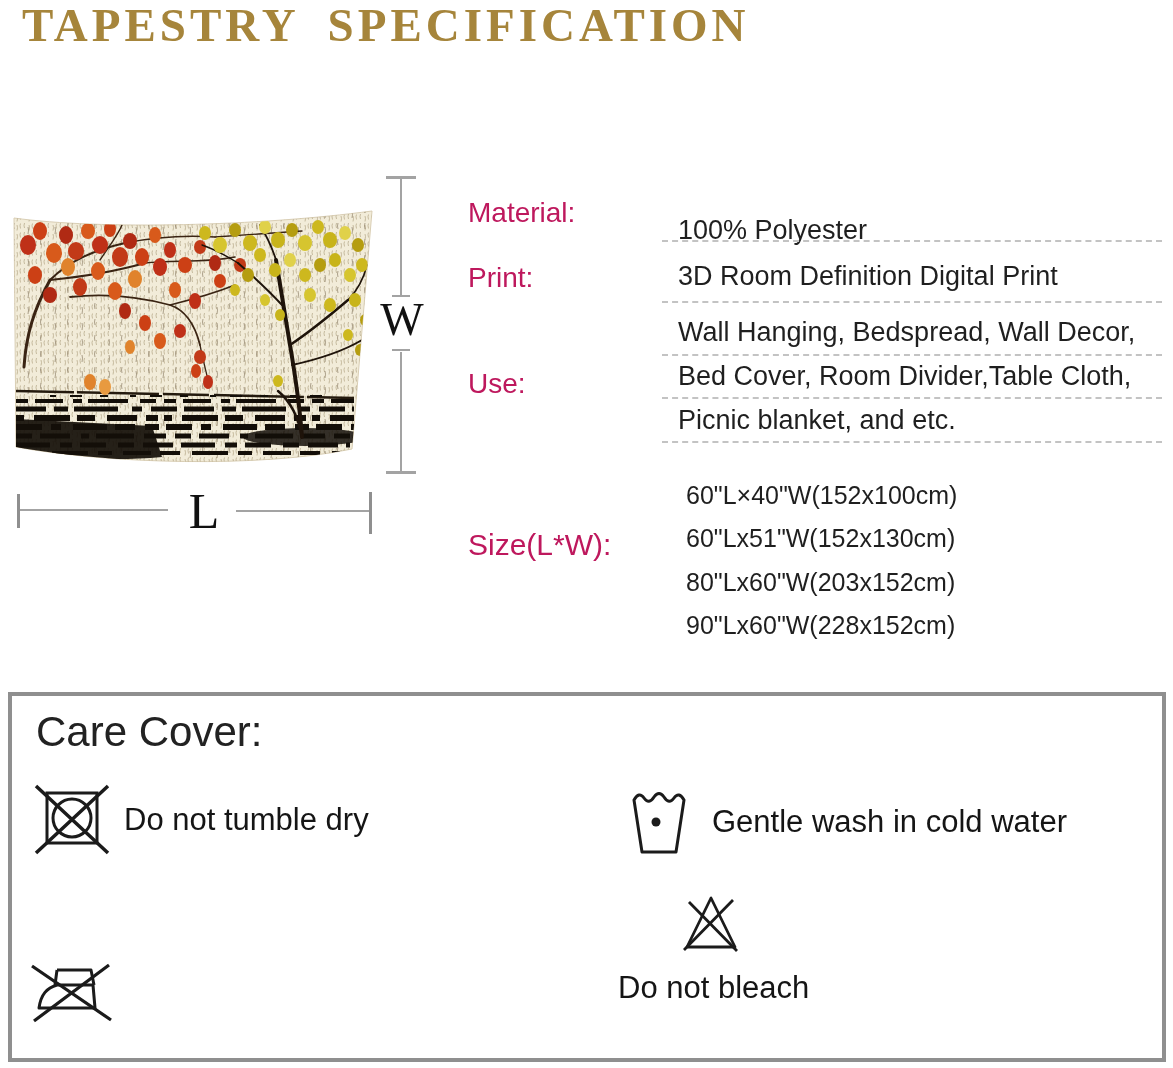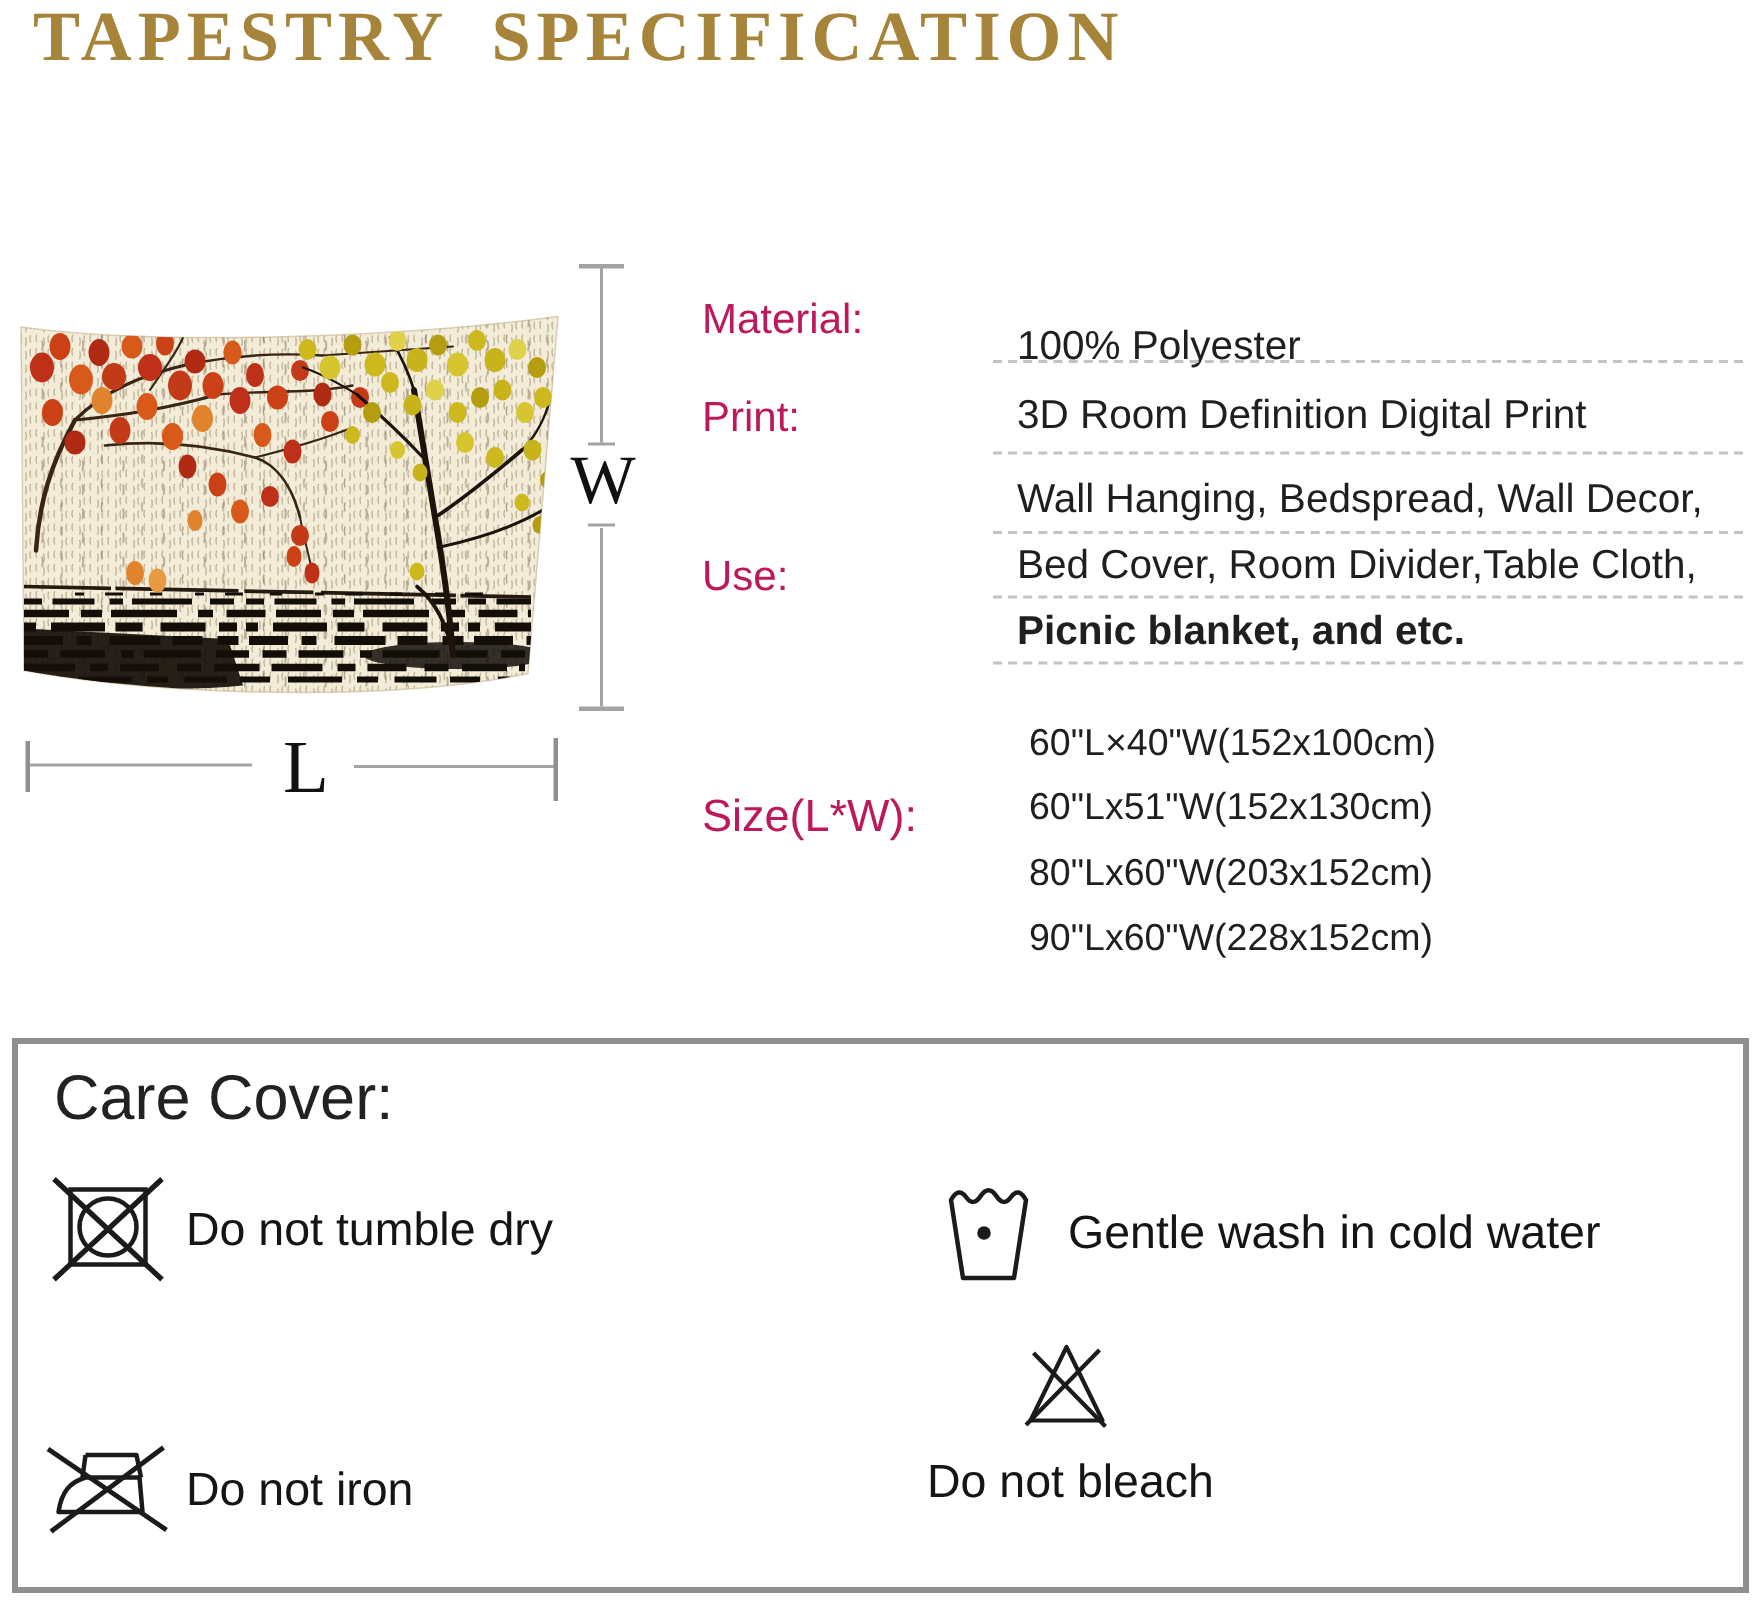--- a/index.html
+++ b/index.html
@@ -213,21 +213,21 @@
 
   <div class="spec-label" style="top:262px;">Print:</div>
   <div class="spec-value" style="top:261px;">3D Room Definition Digital Print</div>
   <div class="dash" style="top:301px;"></div>
 
   <div class="spec-label" style="top:368px;">Use:</div>
   <div class="spec-value" style="top:317px;">Wall Hanging, Bedspread, Wall Decor,</div>
   <div class="dash" style="top:354px;"></div>
   <div class="spec-value" style="top:361px;">Bed Cover, Room Divider,Table Cloth,</div>
   <div class="dash" style="top:397px;"></div>
-  <div class="spec-value" style="top:405px;font-weight:bold;">Picnic blanket, and etc.</div>
+  <div class="spec-value" style="top:405px;">Picnic blanket, and etc.</div>
   <div class="dash" style="top:441px;"></div>
 
   <div class="spec-label" style="top:507px;font-size:30px;margin-top:21px;">Size(L*W):</div>
   <div class="size-option" style="top:481px;">60"L×40"W(152x100cm)</div>
   <div class="size-option" style="top:524px;">60"Lx51"W(152x130cm)</div>
   <div class="size-option" style="top:568px;">80"Lx60"W(203x152cm)</div>
   <div class="size-option" style="top:611px;">90"Lx60"W(228x152cm)</div>
 
   <div class="care-box">
     <div class="care-heading">Care Cover:</div>
@@ -244,21 +244,20 @@
     </div>
 
 
     <div class="care-row" style="left:14px;top:266px;">
       <span class="icon-slot">
         <svg width="84" height="62" viewBox="0 0 84 62">
           <path d="M27,8 L61,8 L64,23 M27,8 L25,23 M63,23 L65,46 L9,46 C11,32 17,26 27,23 L63,23" fill="none" stroke="#1b1b1b" stroke-width="3" stroke-linejoin="round"></path>
           <path d="M2,4 L81,58 M79,3 L4,59" stroke="#1b1b1b" stroke-width="3.2" fill="none"></path>
         </svg>
       </span>
-      <span class="care-label">Do not iron</span>
     </div>
 
     <div class="care-row" style="left:600px;top:92px;">
       <span class="icon-slot-r">
         <svg width="54" height="68" viewBox="0 0 54 68">
           <path d="M2,12 Q7,3 12,10 Q17,17 22,9 Q27,2 32,9 Q37,17 42,10 Q47,3 52,12 L44,64 L10,64 Z" fill="none" stroke="#1b1b1b" stroke-width="3" stroke-linejoin="round"></path>
           <circle cx="24" cy="34" r="4.5" fill="#1b1b1b"></circle>
         </svg>
       </span>
       <span class="care-label">Gentle wash in cold water</span>

